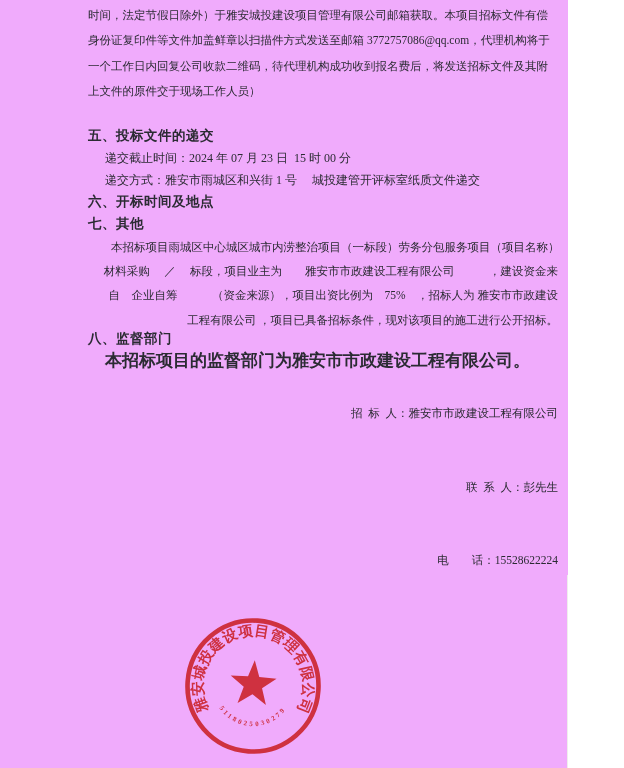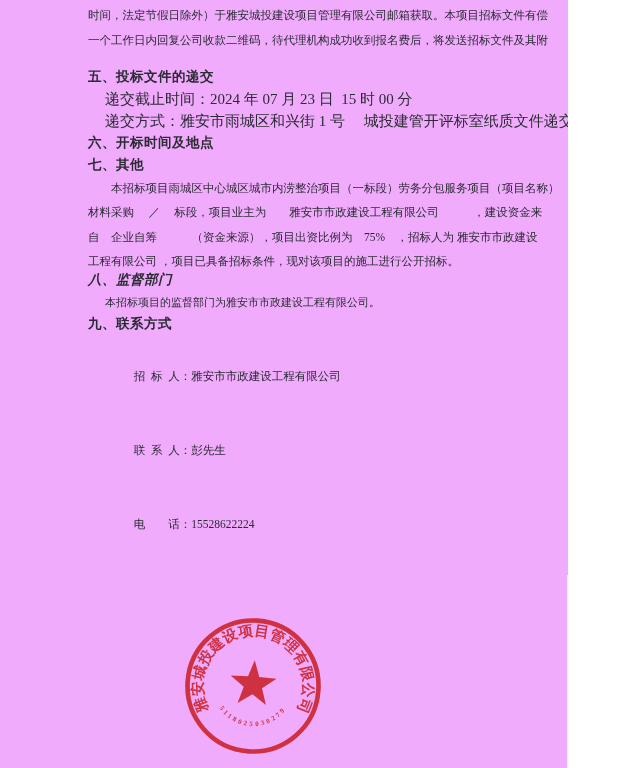--- a/index.html
+++ b/index.html
@@ -24,44 +24,47 @@
     white-space: pre;
   }
   .sec-heading {
     font-size: 13.5px;
     font-weight: 700;
     line-height: 22px;
     white-space: pre;
     letter-spacing: 0.5px;
   }
   .sub-ln {
-    font-size: 15px;
+    font-size: 12px;
     line-height: 22px;
     padding-left: 17px;
     white-space: pre;
   }
   .para-ln {
     font-size: 11.5px;
     line-height: 24.4px;
     white-space: pre;
+    text-align: right;
   }
   .body-ln {
-    font-size: 11px;
+    font-size: 17px;
     line-height: 22px;
     padding-left: 17px;
     white-space: pre;
+    font-weight: bold;
   }
-  .mt4  { margin-top: 12px; }
-  .mtn4 { margin-top: -4px; font-style: italic; }
+  .mt4  { margin-top: 20px; }
+  .mtn4 { margin-top: -4px; }
   .contacts { margin-top: 4px; }
   .contact-row {
     font-size: 11.5px;
     line-height: 24.6px;
     padding-left: 17px;
     white-space: pre;
+    text-align: right;
   }
   .contact-row span { white-space: pre; }
   .stamp {
     position: absolute;
     left: 185px;
     top: 618px;
     width: 136px;
     height: 136px;
     mix-blend-mode: multiply;
     opacity: 0.9;
@@ -87,21 +90,23 @@
   }
 </style>
 </head>
 <body>
 
 <div class="page">
   <div class="content">
 
     <div>
       <div class="ln">时间，法定节假日除外）于雅安城投建设项目管理有限公司邮箱获取。本项目招标文件有偿</div>
+      <div class="ln">身份证复印件等文件加盖鲜章以扫描件方式发送至邮箱 3772757086@qq.com，代理机构将于</div>
       <div class="ln">一个工作日内回复公司收款二维码，待代理机构成功收到报名费后，将发送招标文件及其附</div>
+      <div class="ln">上文件的原件交于现场工作人员）</div>
     </div>
 
     <div>
       <div class="sec-heading mt4">五、投标文件的递交</div>
       <div class="sub-ln">递交截止时间：2024 年 07 月 23 日  15 时 00 分</div>
       <div class="sub-ln">递交方式：雅安市雨城区和兴街 1 号　 城投建管开评标室纸质文件递交</div>
     </div>
 
     <div>
       <div class="sec-heading">六、开标时间及地点</div>
@@ -114,21 +119,20 @@
       <div class="para-ln">自　企业自筹　　　（资金来源），项目出资比例为　75%　，招标人为 雅安市市政建设</div>
       <div class="para-ln">工程有限公司 ，项目已具备招标条件，现对该项目的施工进行公开招标。</div>
     </div>
 
     <div>
       <div class="sec-heading mtn4">八、监督部门</div>
       <div class="body-ln">本招标项目的监督部门为雅安市市政建设工程有限公司。</div>
     </div>
 
     <div>
-      <div class="sec-heading">九、联系方式</div>
 
       <div class="contacts">
         <div class="contact-row">
           <span>招  标  人：</span><span>雅安市市政建设工程有限公司</span>
         </div>
         <div class="contact-row">
           <span>联  系  人：</span><span>彭先生</span>
         </div>
         <div class="contact-row">
           <span>电　　话：</span><span>15528622224</span>

